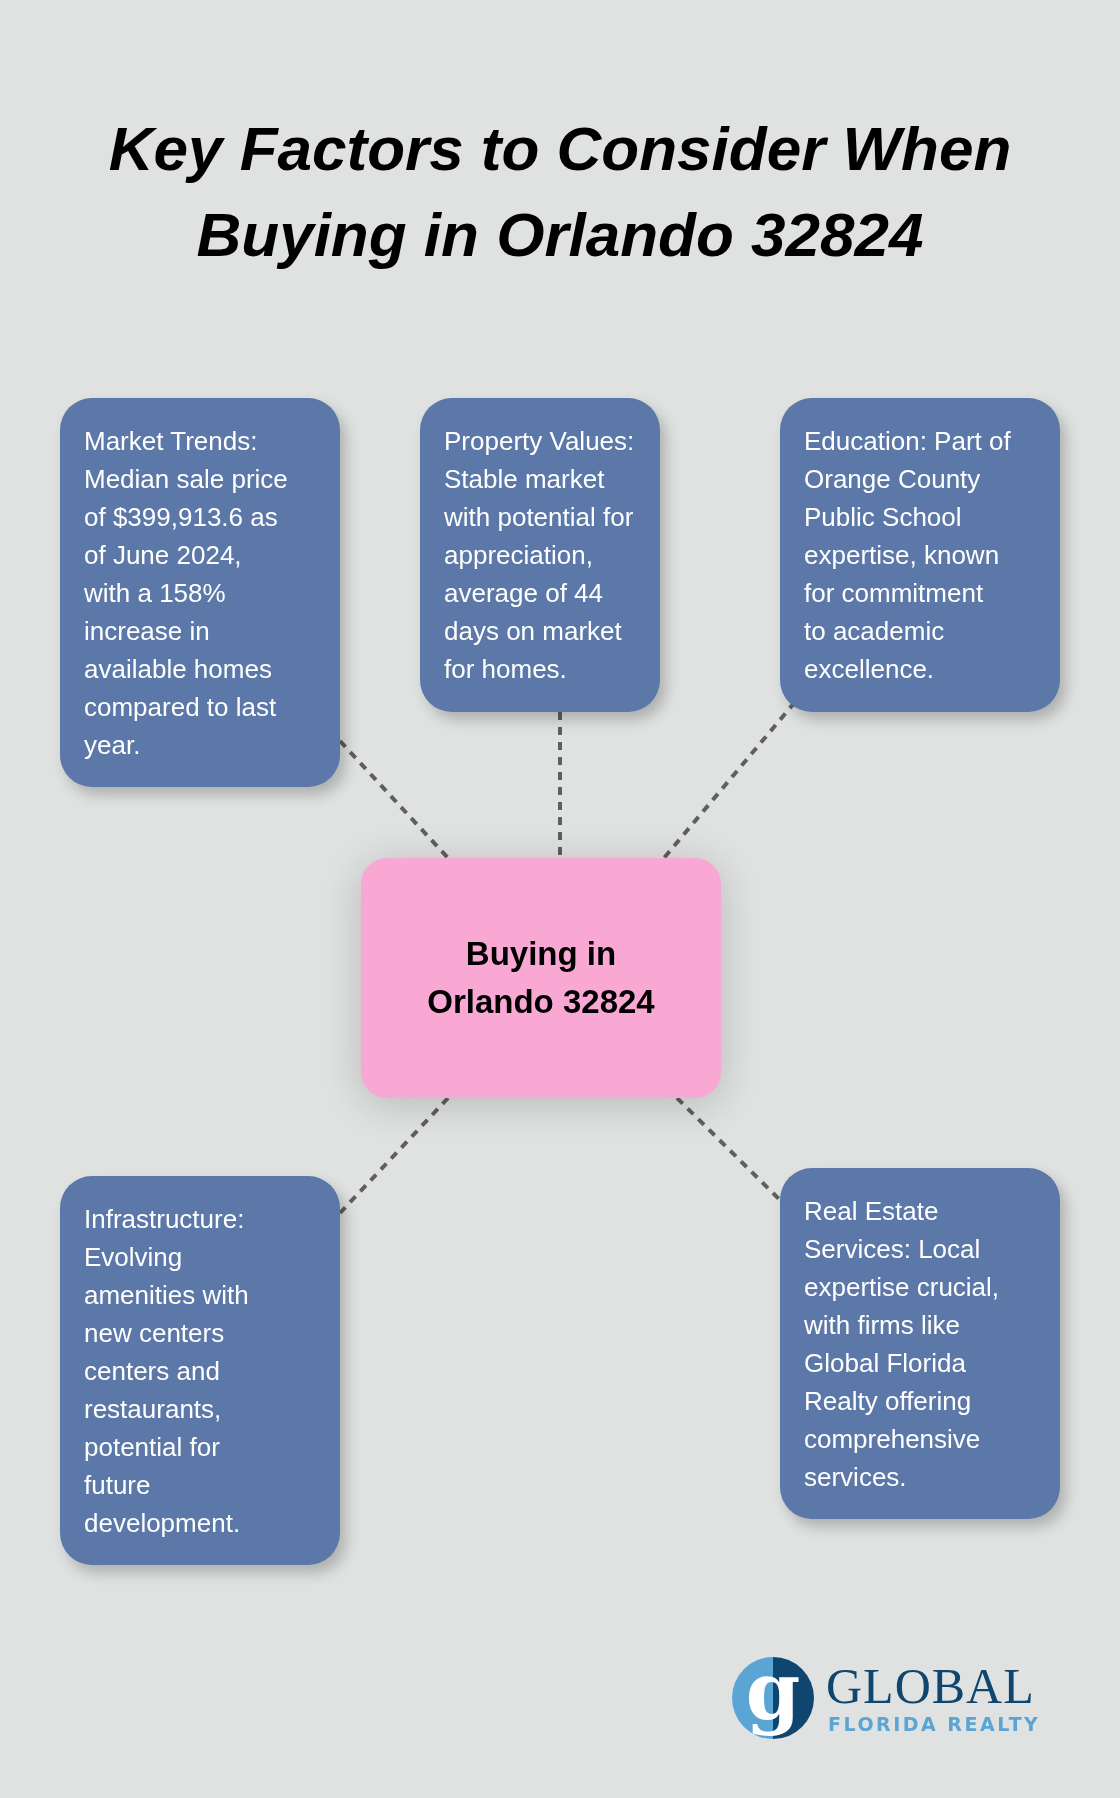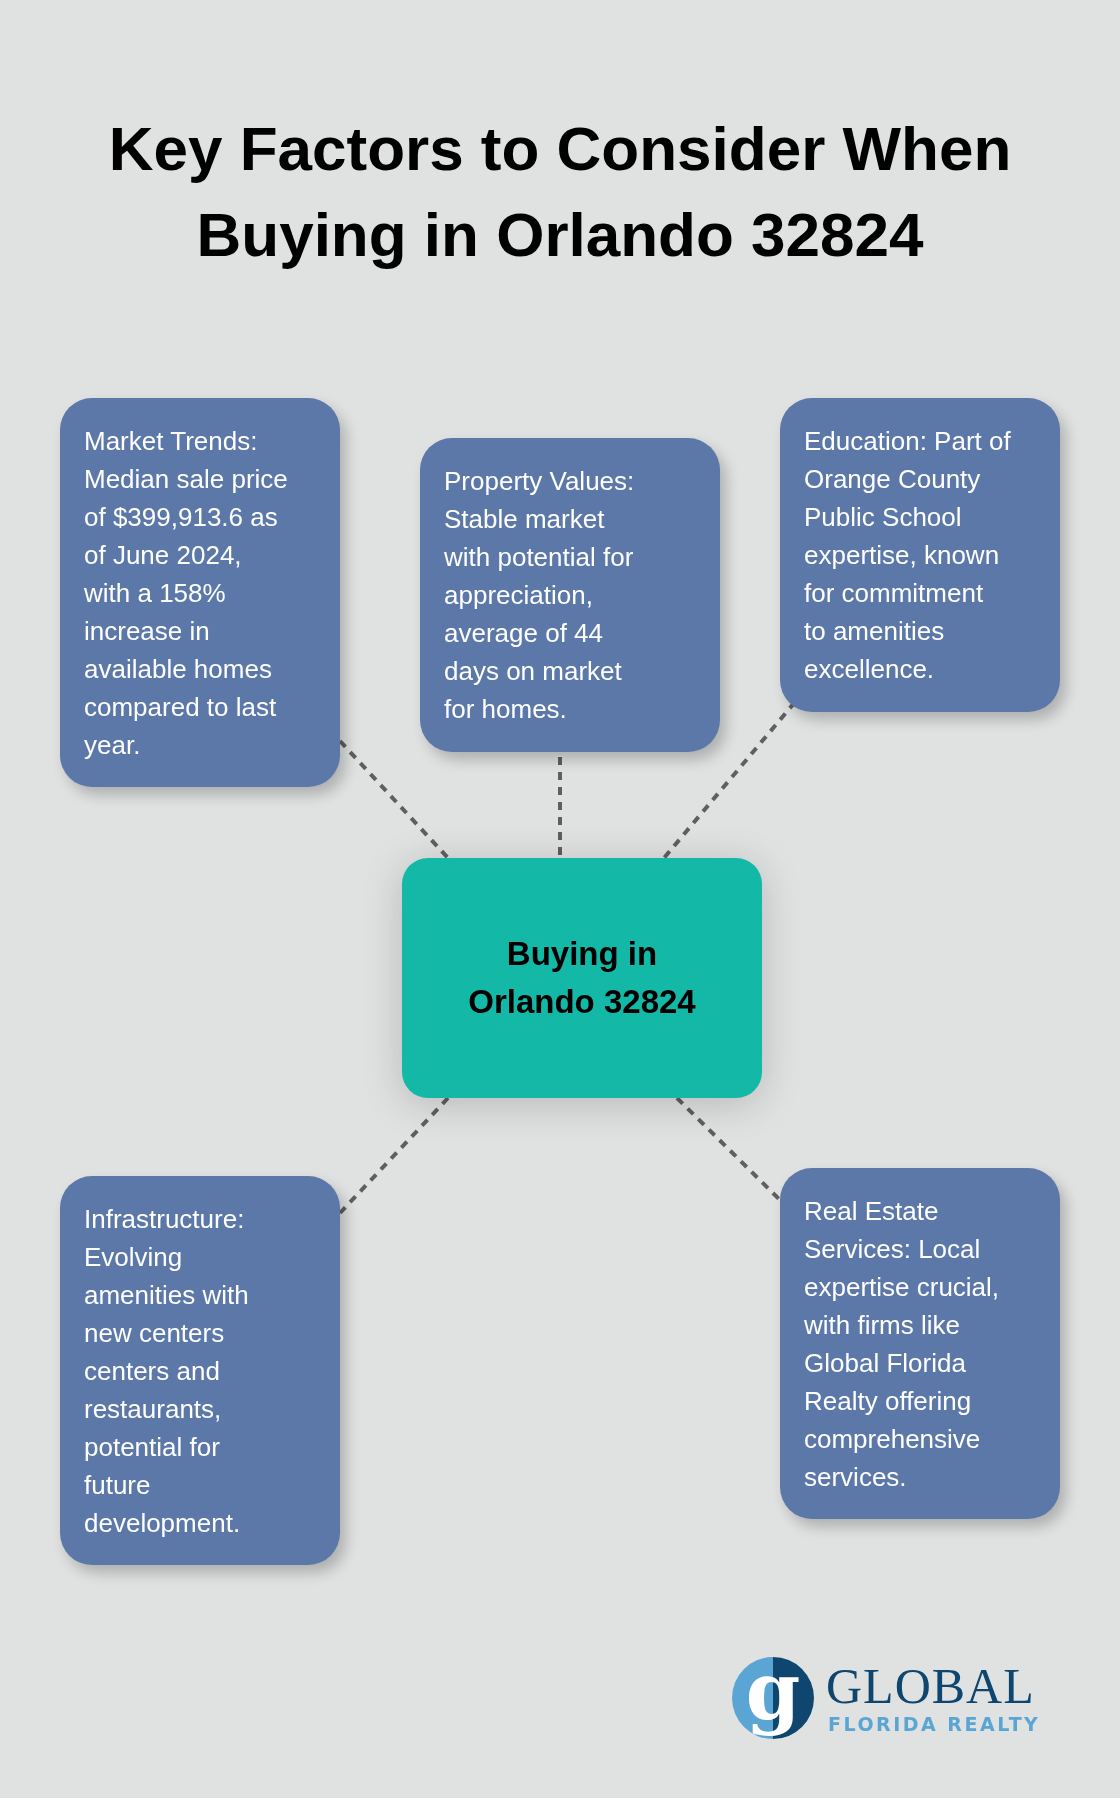--- a/index.html
+++ b/index.html
@@ -15,20 +15,21 @@
       position: absolute;
       left: 0;
       top: 106px;
       width: 1120px;
       text-align: center;
       font-weight: bold;
       font-size: 62px;
       line-height: 86px;
       color: #000000;
       margin: 0;
+      font-style: italic;
     }
     .title span { display: block; }
     .connectors {
       position: absolute;
       left: 0; top: 0;
       width: 1120px; height: 1798px;
     }
     .node {
       position: absolute;
       box-sizing: border-box;
@@ -36,25 +37,25 @@
       border-radius: 32px;
       padding: 24px 20px 4px 24px;
       color: #ffffff;
       font-size: 26px;
       line-height: 38px;
       box-shadow: 6px 8px 14px rgba(0,0,0,0.22);
     }
     .node .line { display: block; white-space: nowrap; }
     .center {
       position: absolute;
-      left: 402px;
+      left: 361px;
       top: 858px;
       width: 360px;
       height: 240px;
-      background: #14b8a6;
+      background: #f9a8d4;
       border-radius: 26px;
       box-shadow: 0 6px 40px rgba(0,0,0,0.18);
       display: flex;
       align-items: center;
       justify-content: center;
       text-align: center;
     }
     .center-text {
       font-weight: bold;
       font-size: 33px;
@@ -133,37 +134,37 @@
   <span class="line">Median sale price</span>
   <span class="line">of $399,913.6 as</span>
   <span class="line">of June 2024,</span>
   <span class="line">with a 158%</span>
   <span class="line">increase in</span>
   <span class="line">available homes</span>
   <span class="line">compared to last</span>
   <span class="line">year.</span>
 </div>
 
-<div class="node" style="left:420px; top:398px; width:300px; height:314px;margin-top:40px;">
+<div class="node" style="left:420px; top:398px; width:240px; height:314px;">
   <span class="line">Property Values:</span>
   <span class="line">Stable market</span>
   <span class="line">with potential for</span>
   <span class="line">appreciation,</span>
   <span class="line">average of 44</span>
   <span class="line">days on market</span>
   <span class="line">for homes.</span>
 </div>
 
 <div class="node" style="left:780px; top:398px; width:280px; height:314px;">
   <span class="line">Education: Part of</span>
   <span class="line">Orange County</span>
   <span class="line">Public School</span>
   <span class="line">expertise, known</span>
   <span class="line">for commitment</span>
-  <span class="line">to amenities</span>
+  <span class="line">to academic</span>
   <span class="line">excellence.</span>
 </div>
 
 <div class="center">
   <div class="center-text">
     <span>Buying in</span>
     <span>Orlando 32824</span>
   </div>
 </div>
 

